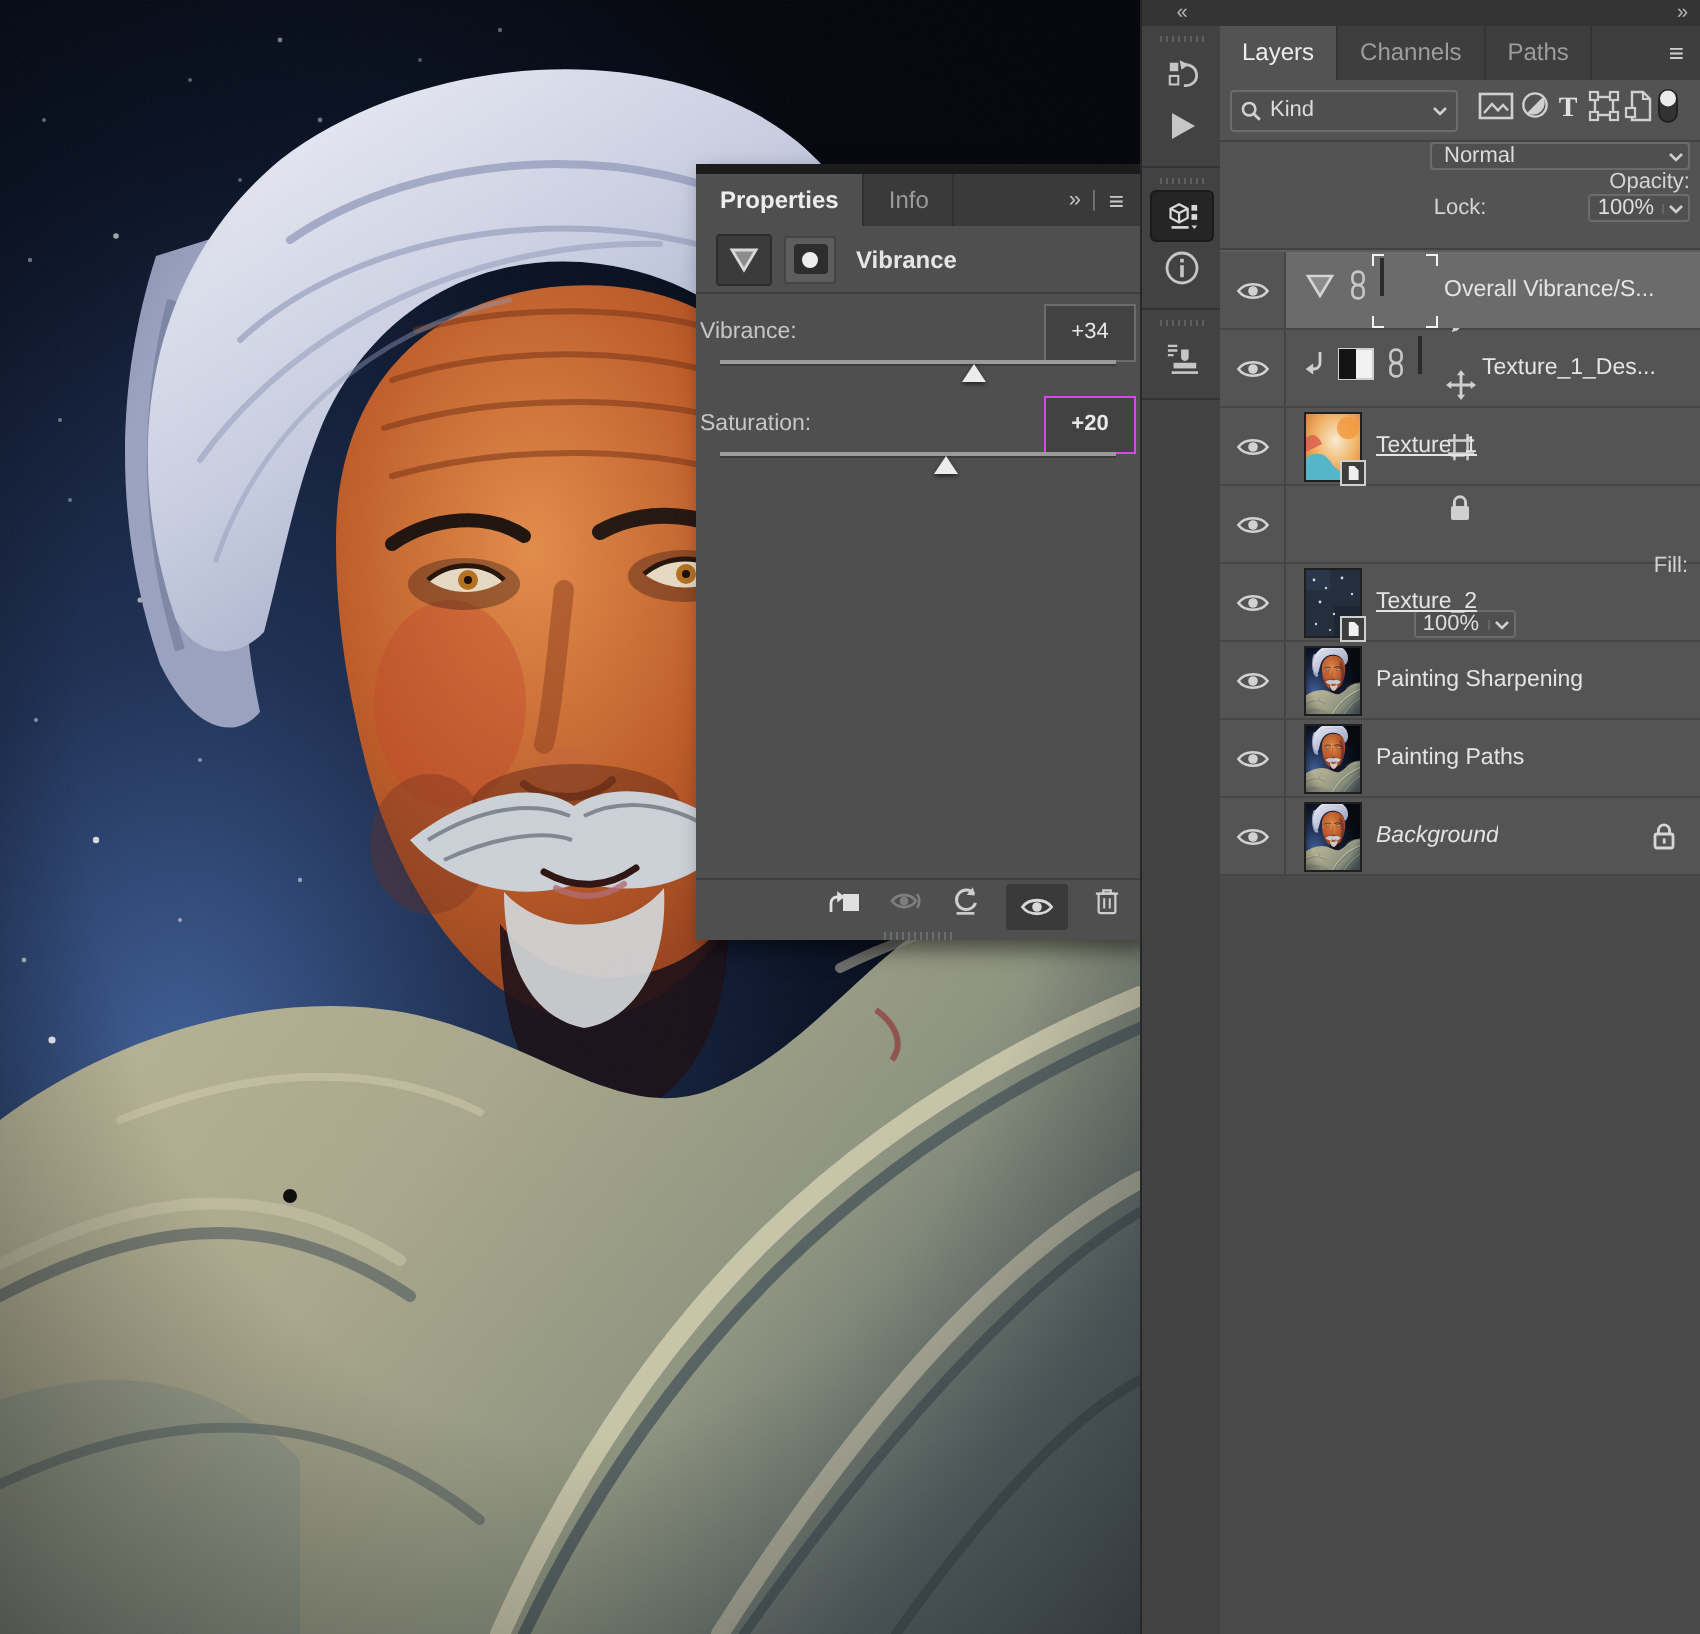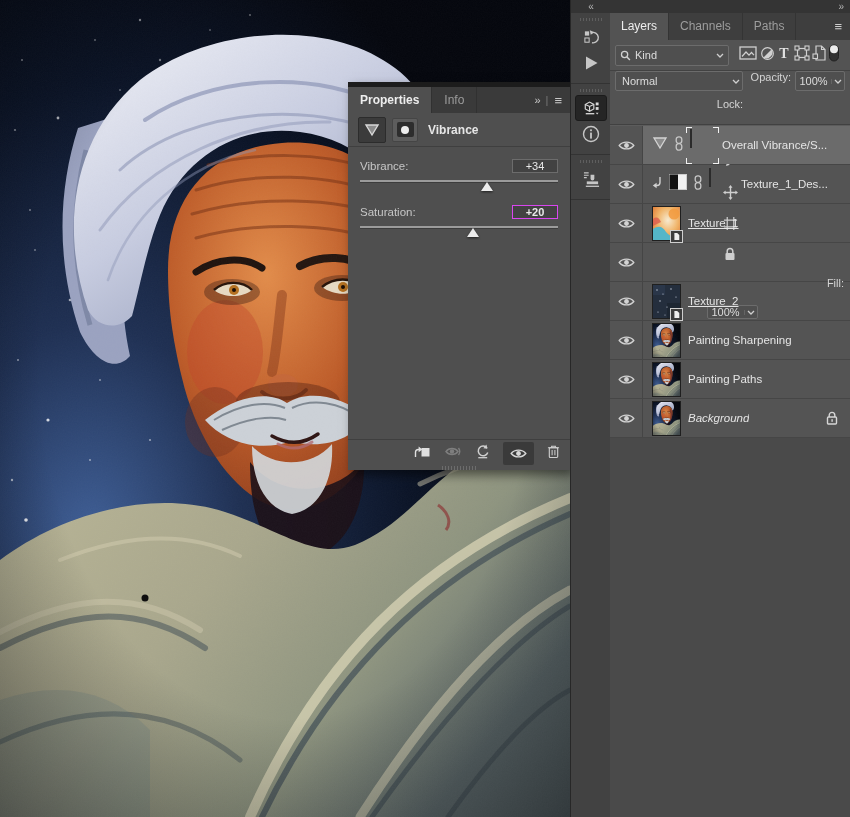--- a/index.html
+++ b/index.html
@@ -24,21 +24,21 @@
   .lp-tabs { height:27px; background:#3e3e3e; display:flex; align-items:stretch; }
   .lp-tab { padding:0 11px; font-size:12px; line-height:27px; color:#9d9d9d; border-right:1px solid #343434; }
   .lp-tab.active { background:#535353; color:#ededed; }
   .lp-menu { margin-left:auto; color:#cfcfcf; font-size:13px; line-height:27px; padding:0 8px; }
 
   .filter-row { height:31px; background:#535353; display:flex; align-items:center; padding:0 5px; border-bottom:1px solid #424242; }
   .kind-select { width:114px; height:21px; border:1px solid #6c6c6c; border-radius:2px; display:flex; align-items:center; gap:4px; padding:0 4px; color:#dcdcdc; font-size:11px; background:#4f4f4f; }
   .kind-select .chev { margin-left:auto; }
   .ficons { flex:1; display:flex; align-items:center; justify-content:space-between; padding:0 6px 0 10px; }
 
-  .blend-row { height:27px; background:#535353; display:flex; align-items:flex-start; padding:0 5px; }
+  .blend-row { height:27px; background:#535353; display:flex; align-items:flex-end; padding:0 5px;flex-direction:column; }
   .blend-select { width:130px; height:20px; border:1px solid #6c6c6c; border-radius:2px; display:flex; align-items:center; padding:0 2px 0 6px; color:#dcdcdc; font-size:11px; background:#4f4f4f; }
   .blend-select .chev { margin-left:auto; }
   .lbl { font-size:11px; color:#d4d4d4; }
   .value-box { width:51px; height:20px; border:1px solid #6c6c6c; border-radius:2px; display:flex; align-items:center; background:#4f4f4f; margin-left:4px; }
   .value-box .vv { flex:1; text-align:center; font-size:11px; color:#dcdcdc; }
   .value-box .vchev { width:13px; border-left:1px solid #656565; display:flex; justify-content:center; }
   .blend-row .lbl.op { margin-left:8px; }
 
   .lock-row { height:27px; background:#535353; display:flex; align-items:center; gap:16px; padding:0 6px; border-bottom:1px solid #414141;flex-direction:column; }
   .lock-row .licon { display:flex; align-items:center; }
@@ -75,23 +75,23 @@
   .pp-collapse { font-size:11px; letter-spacing:-1px; }
   .pp-sep { color:#777; font-size:11px; }
   .pp-menu { font-size:13px; }
   .pp-header { height:34px; display:flex; align-items:center; gap:6px; padding:0 10px; border-bottom:1px solid #3f3f3f; }
   .adj-btn { width:28px; height:26px; background:#3b3b3b; border:1px solid #2c2c2c; border-radius:2px; display:flex; align-items:center; justify-content:center; }
   .mask-btn { width:26px; height:24px; background:#5d5d5d; border:1px solid #454545; border-radius:2px; display:flex; align-items:center; justify-content:center; }
   .mask-btn .mb-in { width:17px; height:15px; background:#2d2d2d; border-radius:2px; display:flex; align-items:center; justify-content:center; }
   .mask-btn .mb-dot { width:8px; height:8px; border-radius:50%; background:#ededed; }
   .pp-title { font-size:12px; font-weight:bold; color:#e6e6e6; margin-left:4px; }
   .pp-body { flex:1; padding-top:9px; }
-  .ctl-row { display:flex; align-items:center; justify-content:space-between; padding:0 12px; height:20px; }
+  .ctl-row { display:flex; align-items:center; justify-content:space-between; padding:0 2px; height:20px; }
   .ctl-row .clbl { font-size:11.5px; color:#c6c6c6; }
-  .ctl-row input { width:46px; height:14px; background:#424242; border:1px solid #6c6c6c; color:#e8e8e8; font-size:11px; font-family:"Liberation Sans",sans-serif; text-align:center; outline:none; }
+  .ctl-row input { width:46px; height:29px; background:#424242; border:1px solid #6c6c6c; color:#e8e8e8; font-size:11px; font-family:"Liberation Sans",sans-serif; text-align:center; outline:none; }
   .ctl-row input.focused { border:1px solid #d946ef;font-weight:bold; }
   .slider { position:relative; height:16px; margin:2px 12px 8px; }
   .slider .track { position:absolute; left:0; right:0; top:2px; height:3px; background:#9b9b9b; border-bottom:1px solid #3c3c3c; }
   .slider .thumbt { position:absolute; top:4px; width:0; height:0; border-left:6px solid transparent; border-right:6px solid transparent; border-bottom:9px solid #ececec; filter:drop-shadow(0 1px 1px rgba(0,0,0,.6)); }
   .pp-footer { height:27px; border-top:1px solid #3f3f3f; display:flex; align-items:center; justify-content:flex-end; gap:13px; padding:0 10px; }
   .eye-btn { width:31px; height:23px; background:#3a3a3a; border-radius:2px; display:flex; align-items:center; justify-content:center; }
   .pp-grip { height:4px; background:#4f4f4f; display:flex; justify-content:center; }
   .pp-grip i { width:34px; height:4px; background:repeating-linear-gradient(90deg,#6c6c6c 0 1px,transparent 1px 3px); }
 </style>
 </head>

